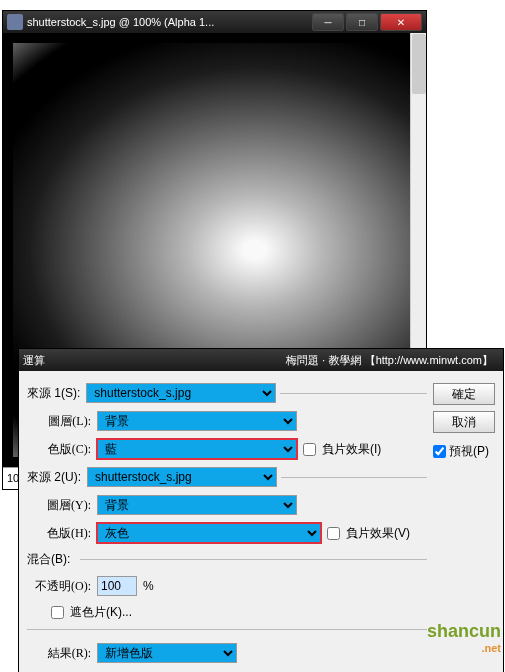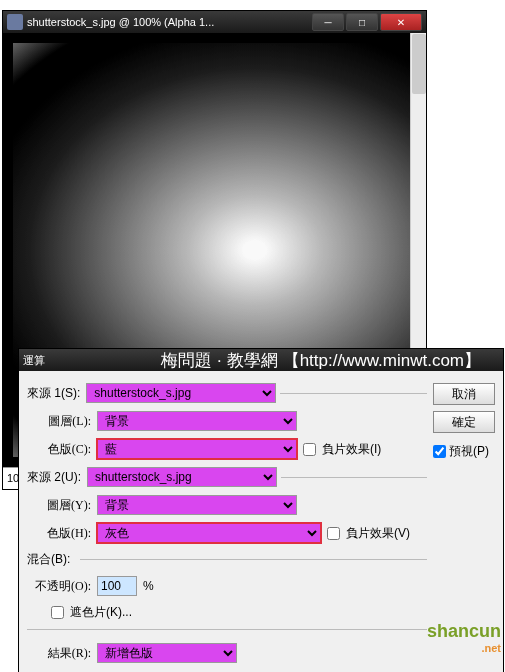--- a/index.html
+++ b/index.html
@@ -27,21 +27,21 @@
 
 .row { display: flex; align-items: center; margin-bottom: 8px; gap: 6px; }
 .row .lbl { width: 64px; text-align: right; font-family: Liberation Serif, serif; }
 .row .lbl.long { width: 64px; }
 .sep { height: 8px; }
 
 .fieldset-line { display: flex; align-items: center; margin-bottom: 8px; }
 .fieldset-line .cap-lbl { margin-right: 6px; }
 .fieldset-line .hline { flex: 1; border-top: 1px solid #bbb; margin-left: 4px; }
 
-select, input[type=text] { height: 20px; border: 1px solid #999; background: #d946ef; font-size: 12px; padding: 0 3px; }
+select, input[type=text] { height: 20px; border: 1px solid #999; background: #0ea5e9; font-size: 12px; padding: 0 3px; }
 select { -webkit-appearance: menulist; }
 input[type=checkbox] { width: 13px; height: 13px; }
 .btn { height: 22px; border: 1px solid #888; background: linear-gradient(#fff,#ddd); font-size: 12px; cursor: pointer; }
 
 .hl { outline: 2px solid #e03040; outline-offset: -1px; }
 
 .watermark { position: absolute; right: 4px; bottom: 18px; font-size: 18px; font-weight: bold; color: #7aa028; }
 .watermark .net { font-size: 11px; color: #e89030; display: block; text-align: right; }
 </style>
 </head>
@@ -64,21 +64,21 @@
     </div>
   </div>
   <div class="status">
     <span>100%</span>
   </div>
 </div>
 
 <div class="window dialog">
   <div class="titlebar">
     <span class="title">運算</span>
-    <span style="margin-right:18px;font-size:17px;text-align:right;">梅問題 · 教學網  【http://www.minwt.com】</span>
+    <span style="margin-right:6px;font-size:11px;text-align:right;">梅問題 · 教學網  【http://www.minwt.com】</span>
   </div>
   <div class="content">
     <div class="form">
 
       <div class="fieldset-line">
         <span class="cap-lbl">來源 1(S):</span>
         <select style="width:190px"><option>shutterstock_s.jpg</option></select>
         <span class="hline"></span>
       </div>
       <div class="row">
@@ -125,22 +125,22 @@
       <div class="sep" style="border-top:1px solid #bbb;margin:6px 0"></div>
 
       <div class="row">
         <span class="lbl">結果(R):</span>
         <select style="width:140px"><option>新增色版</option></select>
       </div>
 
     </div>
 
     <div class="side">
+      <button class="btn">確定</button>
       <button class="btn">取消</button>
-      <button class="btn">確定</button>
       <label style="display:flex;align-items:center;gap:3px;margin-top:4px">
         <input type="checkbox" checked="" style="">
         <span>預視(P)</span>
       </label>
     </div>
   </div>
 </div>
 
 <div class="watermark">
   <span>shancun</span>

